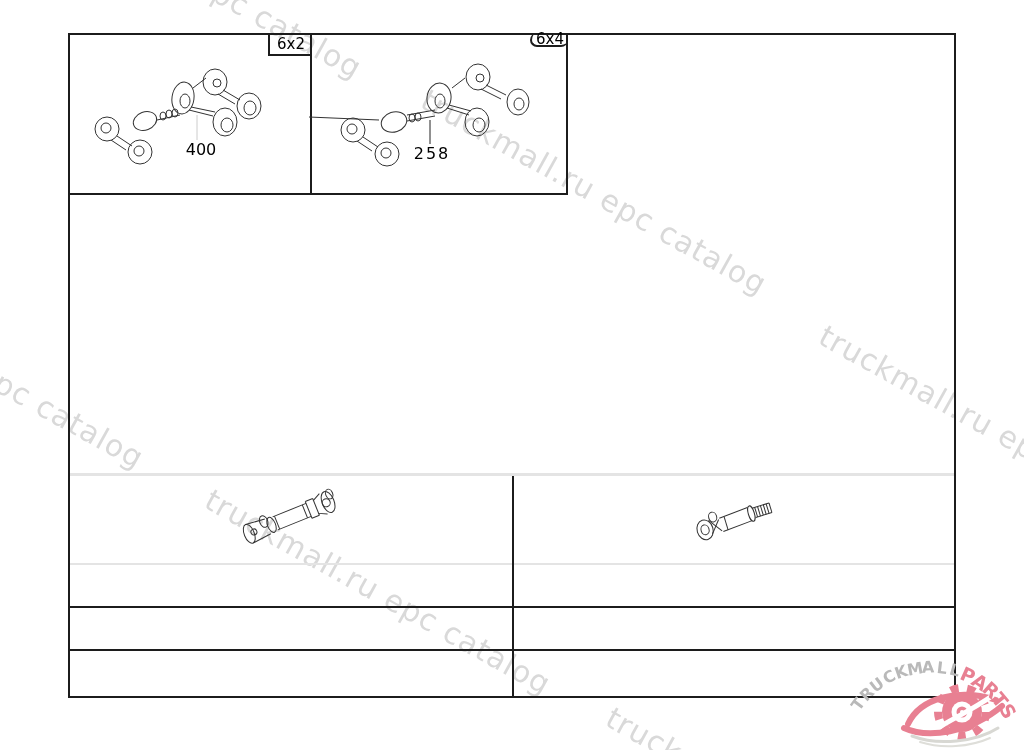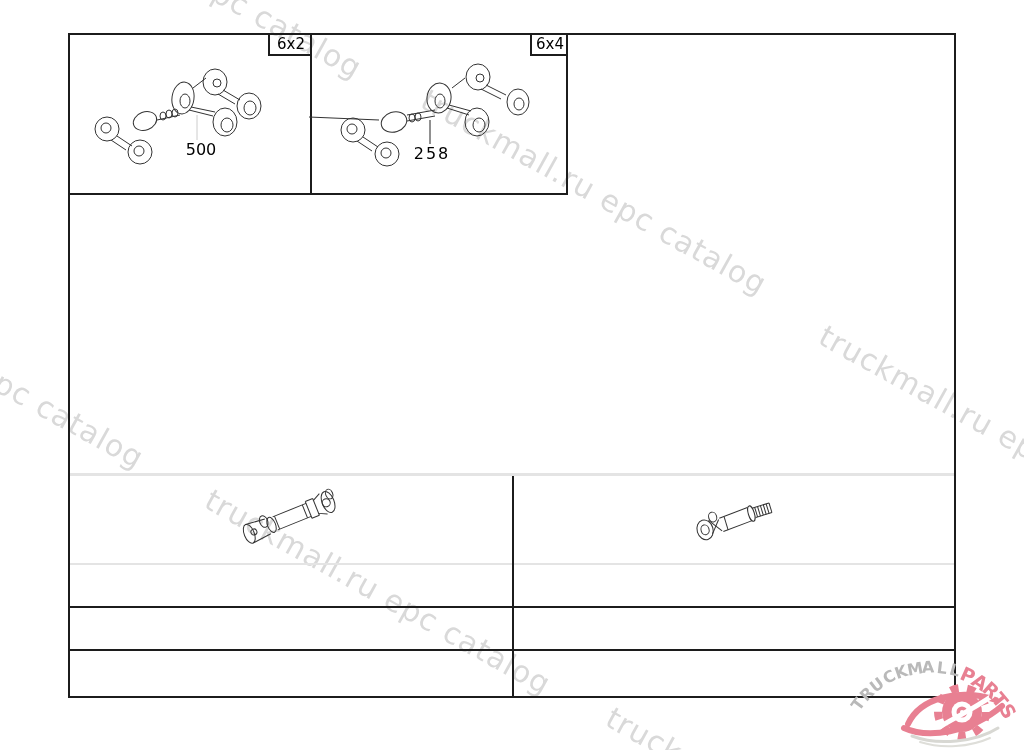--- a/index.html
+++ b/index.html
@@ -60,21 +60,21 @@
     <div class="wm" style="left:216px;top:482px;">truckmall.ru epc catalog</div>
     <div class="wm" style="left:617px;top:700px;">truckmall.ru epc catalog</div>
   </div>
 
   <div class="abs outer-frame"></div>
   <div class="abs variant-box" style="left:68px;top:33px;width:244px;height:162px;"></div>
   <div class="abs variant-box" style="left:312px;top:33px;width:256px;height:162px;"></div>
   <div class="abs tag-box" style="left:268px;top:33px;width:44px;height:23px;">
     <span>6x2</span>
   </div>
-  <div class="abs tag-box" style="left:530px;top:33px;width:38px;height:23px;">
+  <div class="abs tag-box" style="left:530px;top:33px;width:38px;height:14px;border-radius:9px;">
     <span>6x4</span>
   </div>
 
   <div class="abs hline gray" style="left:70px;top:473px;width:884px;height:3px;"></div>
   <div class="abs hline gray" style="left:70px;top:563px;width:884px;height:2px;"></div>
   <div class="abs hline black" style="left:70px;top:606px;width:884px;height:2px;"></div>
   <div class="abs hline black" style="left:70px;top:649px;width:884px;height:2px;"></div>
   <div class="abs vline" style="left:512px;top:476px;width:2px;height:222px;"></div>
 
   <svg class="abs drawing" style="left:85px;top:60px;" width="190" height="110" viewBox="0 0 190 110">
@@ -106,21 +106,21 @@
       <line x1="138" y1="30" x2="155" y2="40"></line>
         <line x1="133" y1="34" x2="150" y2="44"></line>
       <ellipse cx="164" cy="46" rx="12" ry="13"></ellipse>
         <ellipse cx="165" cy="48" rx="6" ry="7"></ellipse>
 
       <line x1="104" y1="50" x2="128" y2="56"></line>
       <line x1="108" y1="28" x2="121" y2="18"></line>
       <line x1="106" y1="47" x2="130" y2="52"></line>
     </g>
   </svg>
-  <div class="abs part-label" style="left:183px;top:140px;width:36px;">500</div>
+  <div class="abs part-label" style="left:183px;top:140px;width:36px;">400</div>
 
   <svg class="abs drawing" style="left:307px;top:60px;" width="230" height="115" viewBox="0 0 230 115">
     <g>
       <line x1="123" y1="60" x2="123" y2="84" stroke="#222222"></line>
       <line x1="2" y1="57" x2="72" y2="60"></line>
 
       <circle cx="46" cy="70" r="12"></circle>
         <circle cx="45" cy="69" r="5"></circle>
       <line x1="56" y1="77" x2="71" y2="87"></line>
         <line x1="50" y1="81" x2="65" y2="91"></line>

